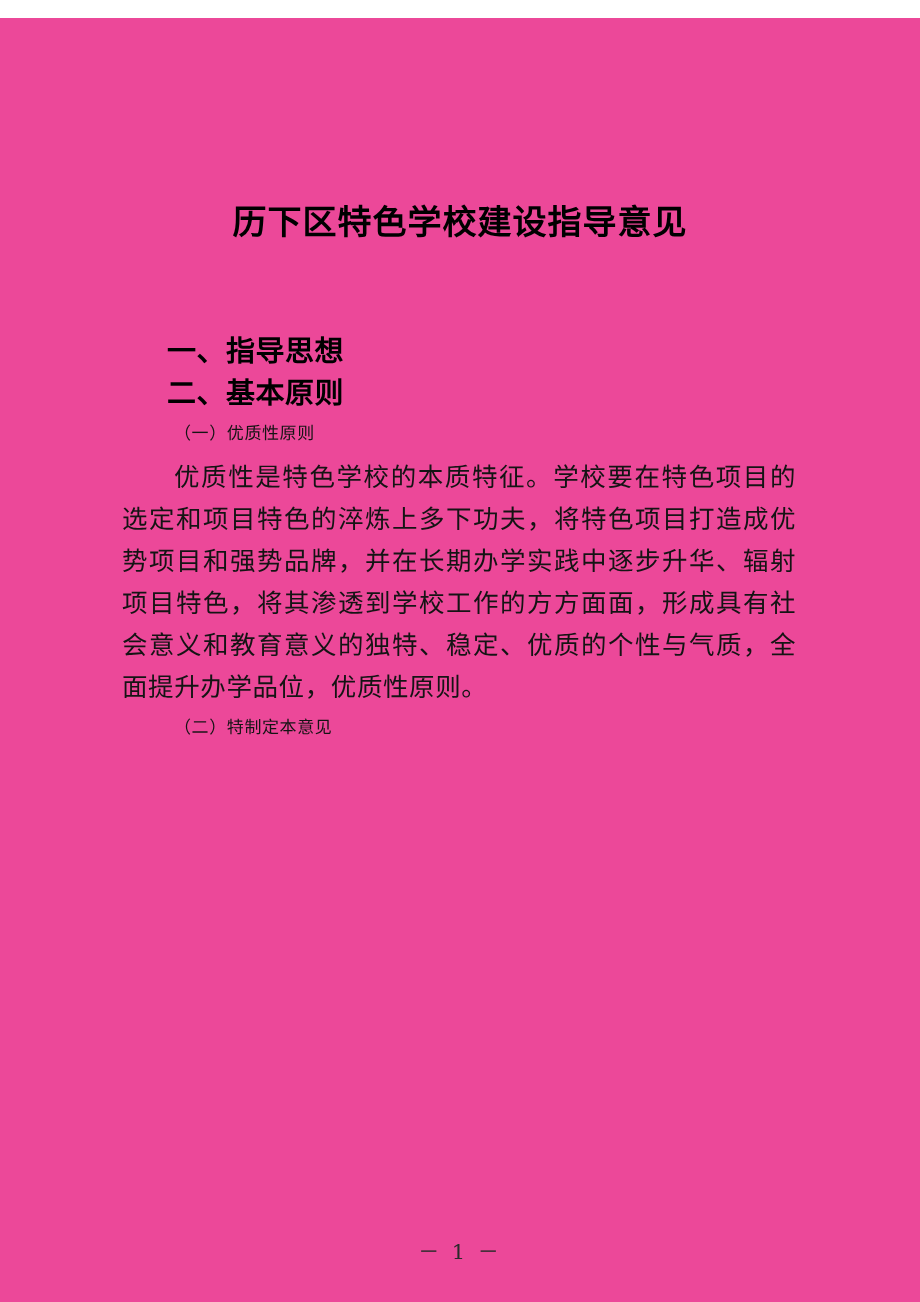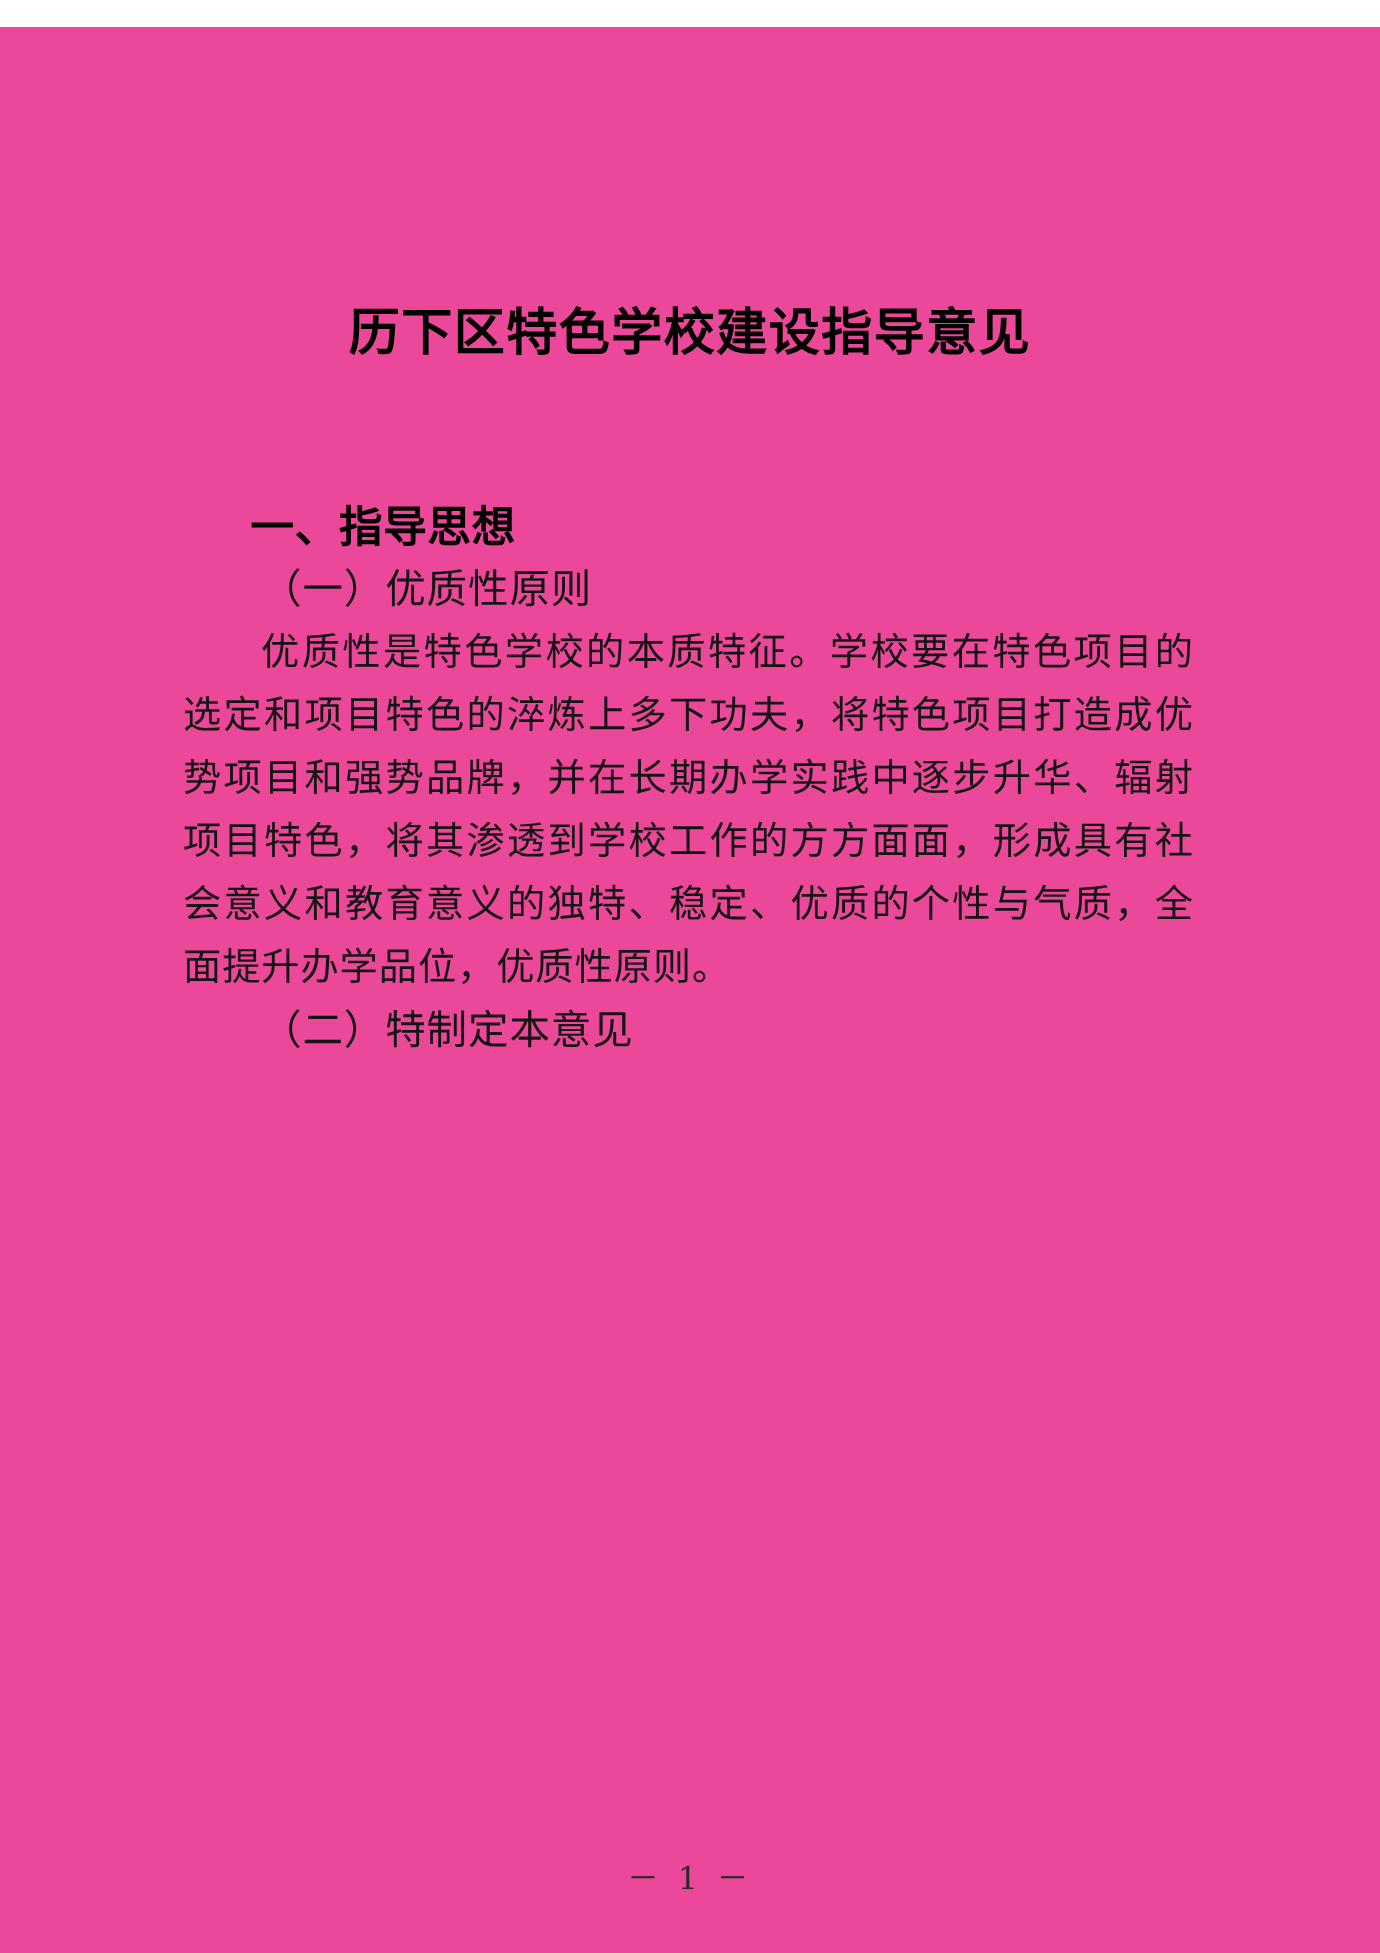--- a/index.html
+++ b/index.html
@@ -71,22 +71,22 @@
     line-height: 42px;
     letter-spacing: 0.5px;
     color: #000000;
     margin: 0;
     padding-left: 45px;
     white-space: pre;
   }
 
   
   .sub-head {
-    font-family: Liberation Serif, serif;
-    font-size: 27px;
+    font-family: Liberation Mono, monospace;
+    font-size: 17px;
     line-height: 42px;
     letter-spacing: 0.6px;
     color: #141414;
     margin: 0;
     padding-left: 52px;
     white-space: pre;
   }
 
   
   .page-footer {
@@ -105,20 +105,21 @@
 </style>
 </head>
 <body>
 
 <div class="page">
 
   <h1 class="doc-title">历下区特色学校建设指导意见</h1>
 
   <div class="body-col" id="body-col">
       <p class="sec-head">一、指导思想</p>
+      <p class="sec-head">二、基本原则</p>
       <p class="sub-head">（一）优质性原则</p>
       <p class="para indent2">优质性是特色学校的本质特征。学校要在特色项目的选定和项目特色的淬炼上多下功夫，将特色项目打造成优势项目和强势品牌，并在长期办学实践中逐步升华、辐射项目特色，将其渗透到学校工作的方方面面，形成具有社会意义和教育意义的独特、稳定、优质的个性与气质，全面提升办学品位，优质性原则。</p>
       <p class="sub-head">（二）特制定本意见</p>
     </div>
 
   <div class="page-footer">－ 1 －</div>
 
 </div>
 
 </body></html>

